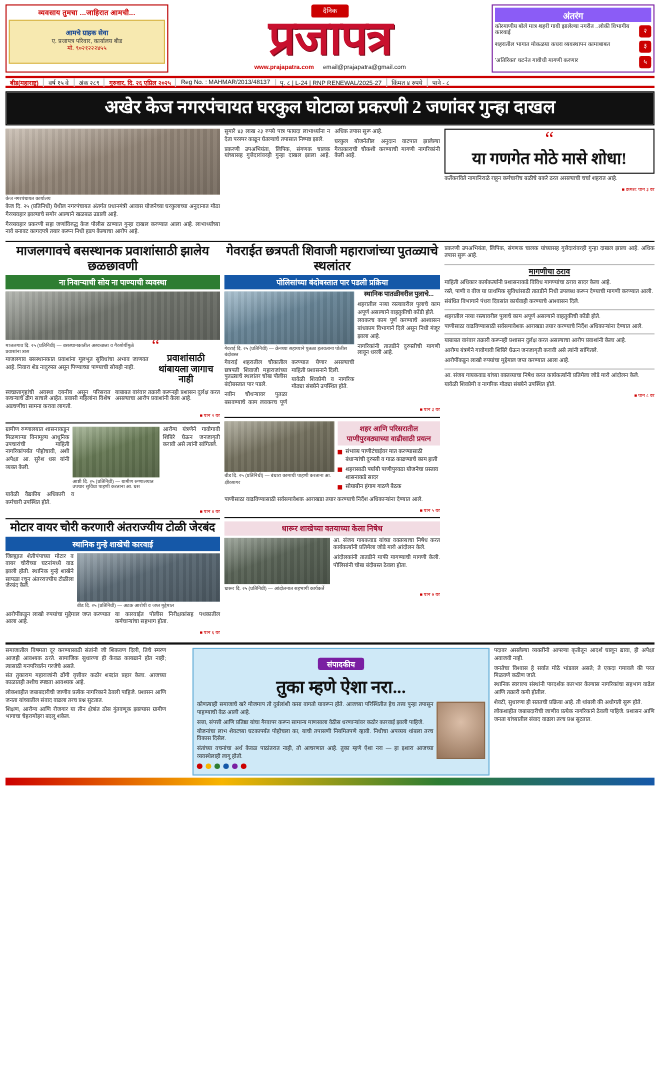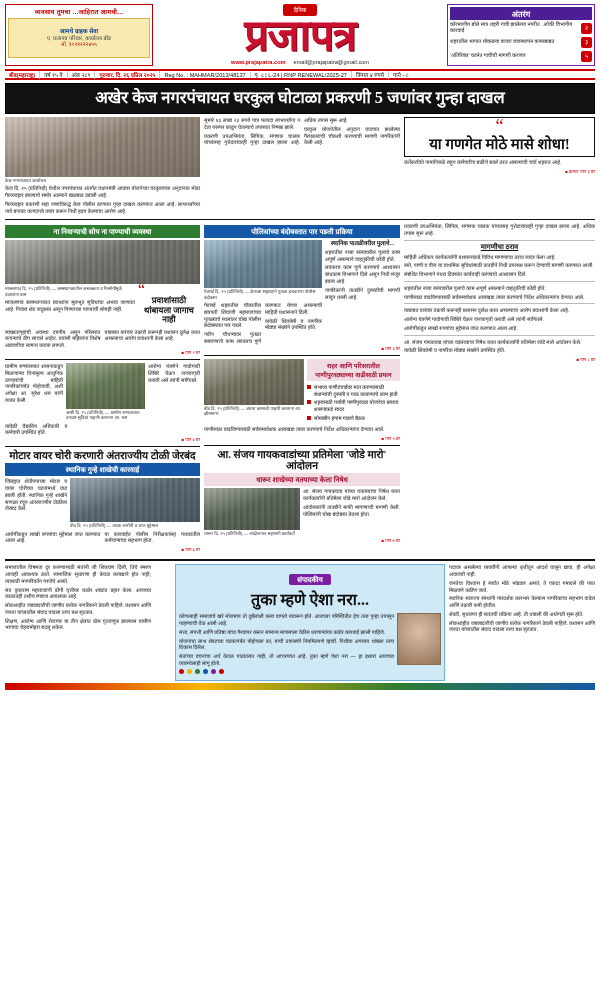--- a/index.html
+++ b/index.html
@@ -42,21 +42,21 @@
     letter-spacing:-1px; text-align:center;
     text-shadow:1px 1px 0 #7a0b1c;
   }
   .mastsub { display:flex; gap:8px; font-size:5.6px; color:#222; margin-top:1px; }
   .mastsub .site { color:#c00; font-weight:bold; }
 
   .tsright {
     width:148px; border:1px solid #7a1fa2; background:#fff; padding:2px;
     display:flex; flex-direction:column;
   }
-  .tsright .ttl { background:#4c1d95; color:#fff; font-size:8px; font-weight:bold; text-align:center; padding:1px 0; }
+  .tsright .ttl { background:#8b5cf6; color:#fff; font-size:8px; font-weight:bold; text-align:center; padding:1px 0; }
   .tsright .rows { flex:1; display:flex; flex-direction:column; justify-content:space-around; margin-top:1px; }
   .tsright .row { display:flex; align-items:center; gap:2px; font-size:5.2px; }
   .tsright .row .tx { flex:1; color:#222; line-height:1.1; }
   .tsright .row .pg { width:11px; height:11px; background:#c00; color:#fff; font-size:6px;
      display:flex; align-items:center; justify-content:center; border-radius:2px; }
 
   
   .infobar {
     margin-top:3px; border-top:2px solid #c00; border-bottom:2px solid #c00;
     display:flex; align-items:center; font-size:5.6px; height:11px; color:#111;
@@ -215,21 +215,21 @@
     <div class="cell">वर्ष १५ वे</div>
     <div class="cell">अंक २८९</div>
     <div class="cell red">गुरुवार, दि. २६ एप्रिल २०२५</div>
     <div class="cell">Reg No. : MAHMAR/2013/48137</div>
     <div class="cell">पृ. ८ | L-24 | RNP RENEWAL/2025-27</div>
     <div class="cell">किंमत ४ रुपये</div>
     <div class="cell">पाने - ८</div>
   </div>
 
   <div class="leadwrap">
-    <div class="leadbar">अखेर केज नगरपंचायत घरकुल घोटाळा प्रकरणी 5 जणांवर गुन्हा दाखल</div>
+    <div class="leadbar">अखेर केज नगरपंचायत घरकुल घोटाळा प्रकरणी 2 जणांवर गुन्हा दाखल</div>
   </div>
 
   <div style="display:flex; gap:4px; margin-top:3px; border-bottom:1px solid #111; padding-bottom:3px;">
 
     <div style="width:195px;">
       <div class="photo ph-bldg" style="height:60px;"></div>
       <div class="cap" style="margin-top:1px;">केज नगरपंचायत कार्यालय</div>
       <div class="mar" style="margin-top:2px;">
         <p>केज दि. २५ (प्रतिनिधी) येथील नगरपंचायत अंतर्गत प्रधानमंत्री आवास योजनेच्या घरकुलाच्या अनुदानात मोठा गैरव्यवहार झाल्याचे समोर आल्याने खळबळ उडाली आहे.</p>
         <p>गैरव्यवहार प्रकरणी सहा जणांविरुद्ध केज पोलीस ठाण्यात गुन्हा दाखल करण्यात आला आहे. लाभार्थ्यांच्या नावे बनावट कागदपत्रे तयार करून निधी हडप केल्याचा आरोप आहे.</p>
@@ -254,20 +254,21 @@
       </div>
       <div class="endmark">■ क्रमश: पान ३ वर</div>
     </div>
   </div>
 
   <div class="body">
 
     <div class="colL">
 
       <div class="block">
+        <div class="hd blkhd-2">माजलगावचे बसस्थानक प्रवाशांसाठी झालेय छळछावणी</div>
         <div class="kicker">ना निवाऱ्याची सोय ना पाण्याची व्यवस्था</div>
         <div class="photo ph-road" style="height:44px; margin-top:2px;"></div>
         <div style="display:flex; gap:3px; margin-top:2px;">
           <div style="flex:1;">
             <div class="cap">माजलगाव दि. २५ (प्रतिनिधी) — बसस्थानकातील अस्वच्छता व गैरसोयींमुळे प्रवाशांना त्रास</div>
             <div class="mar" style="margin-top:2px;">
               <p>माजलगाव बसस्थानकात प्रवाशांना मूलभूत सुविधांचा अभाव जाणवत आहे. निवारा शेड नादुरुस्त असून पिण्याच्या पाण्याची सोयही नाही.</p>
             </div>
           </div>
           <div style="width:62px;">
@@ -328,20 +329,21 @@
           <p>या कारवाईत पोलीस निरीक्षकांसह पथकातील कर्मचाऱ्यांचा सहभाग होता.</p>
         </div>
         <div class="endmark">■ पान ६ वर</div>
       </div>
 
     </div>
 
     <div class="colM">
 
       <div class="block">
+        <div class="hd blkhd-2">गेवराईत छत्रपती शिवाजी महाराजांच्या पुतळ्याचे स्थलांतर</div>
         <div class="kicker blue">पोलिसांच्या बंदोबस्तात पार पडली प्रक्रिया</div>
         <div style="display:flex; gap:3px; margin-top:2px;">
           <div style="width:118px;">
             <div class="photo ph-crane" style="height:48px;"></div>
             <div class="cap" style="margin-top:1px;">गेवराई दि. २५ (प्रतिनिधी) — क्रेनच्या सहाय्याने पुतळा हलवताना पोलीस बंदोबस्त</div>
             <div class="mar twocol" style="margin-top:2px;">
               <p>गेवराई शहरातील चौकातील छत्रपती शिवाजी महाराजांच्या पुतळ्याचे स्थलांतर चोख पोलीस बंदोबस्तात पार पडले.</p>
               <p>नवीन चौथऱ्यावर पुतळा बसवण्याचे काम लवकरच पूर्ण करण्यात येणार असल्याची माहिती प्रशासनाने दिली.</p>
               <p>यावेळी शिवप्रेमी व नागरिक मोठ्या संख्येने उपस्थित होते.</p>
             </div>
@@ -386,21 +388,20 @@
         </div>
         <div class="mar" style="margin-top:2px;">
           <p>पाणीसाठा वाढविण्यासाठी सर्वसमावेशक आराखडा तयार करण्याचे निर्देश अधिकाऱ्यांना देण्यात आले.</p>
         </div>
         <div class="endmark">■ पान ५ वर</div>
       </div>
 
       <div class="rule"></div>
 
       <div class="block" style="margin-top:3px;">
-        <div class="hd blkhd-3">आ. संजय गायकवाडांच्या प्रतिमेला 'जोडे मारो' आंदोलन</div>
         <div class="kicker pink">धारूर शाखेच्या वतयाच्या केला निषेध</div>
         <div style="display:flex; gap:3px; margin-top:2px;">
           <div style="width:96px;">
             <div class="photo ph-crowd" style="height:42px;"></div>
             <div class="cap" style="margin-top:1px;">धारूर दि. २५ (प्रतिनिधी) — आंदोलनात सहभागी कार्यकर्ते</div>
           </div>
           <div style="flex:1;">
             <div class="mar">
               <p>आ. संजय गायकवाड यांच्या वक्तव्याचा निषेध करत कार्यकर्त्यांनी प्रतिमेला जोडे मारो आंदोलन केले.</p>
               <p>आंदोलकांनी तातडीने माफी मागण्याची मागणी केली. पोलिसांनी चोख बंदोबस्त ठेवला होता.</p>

